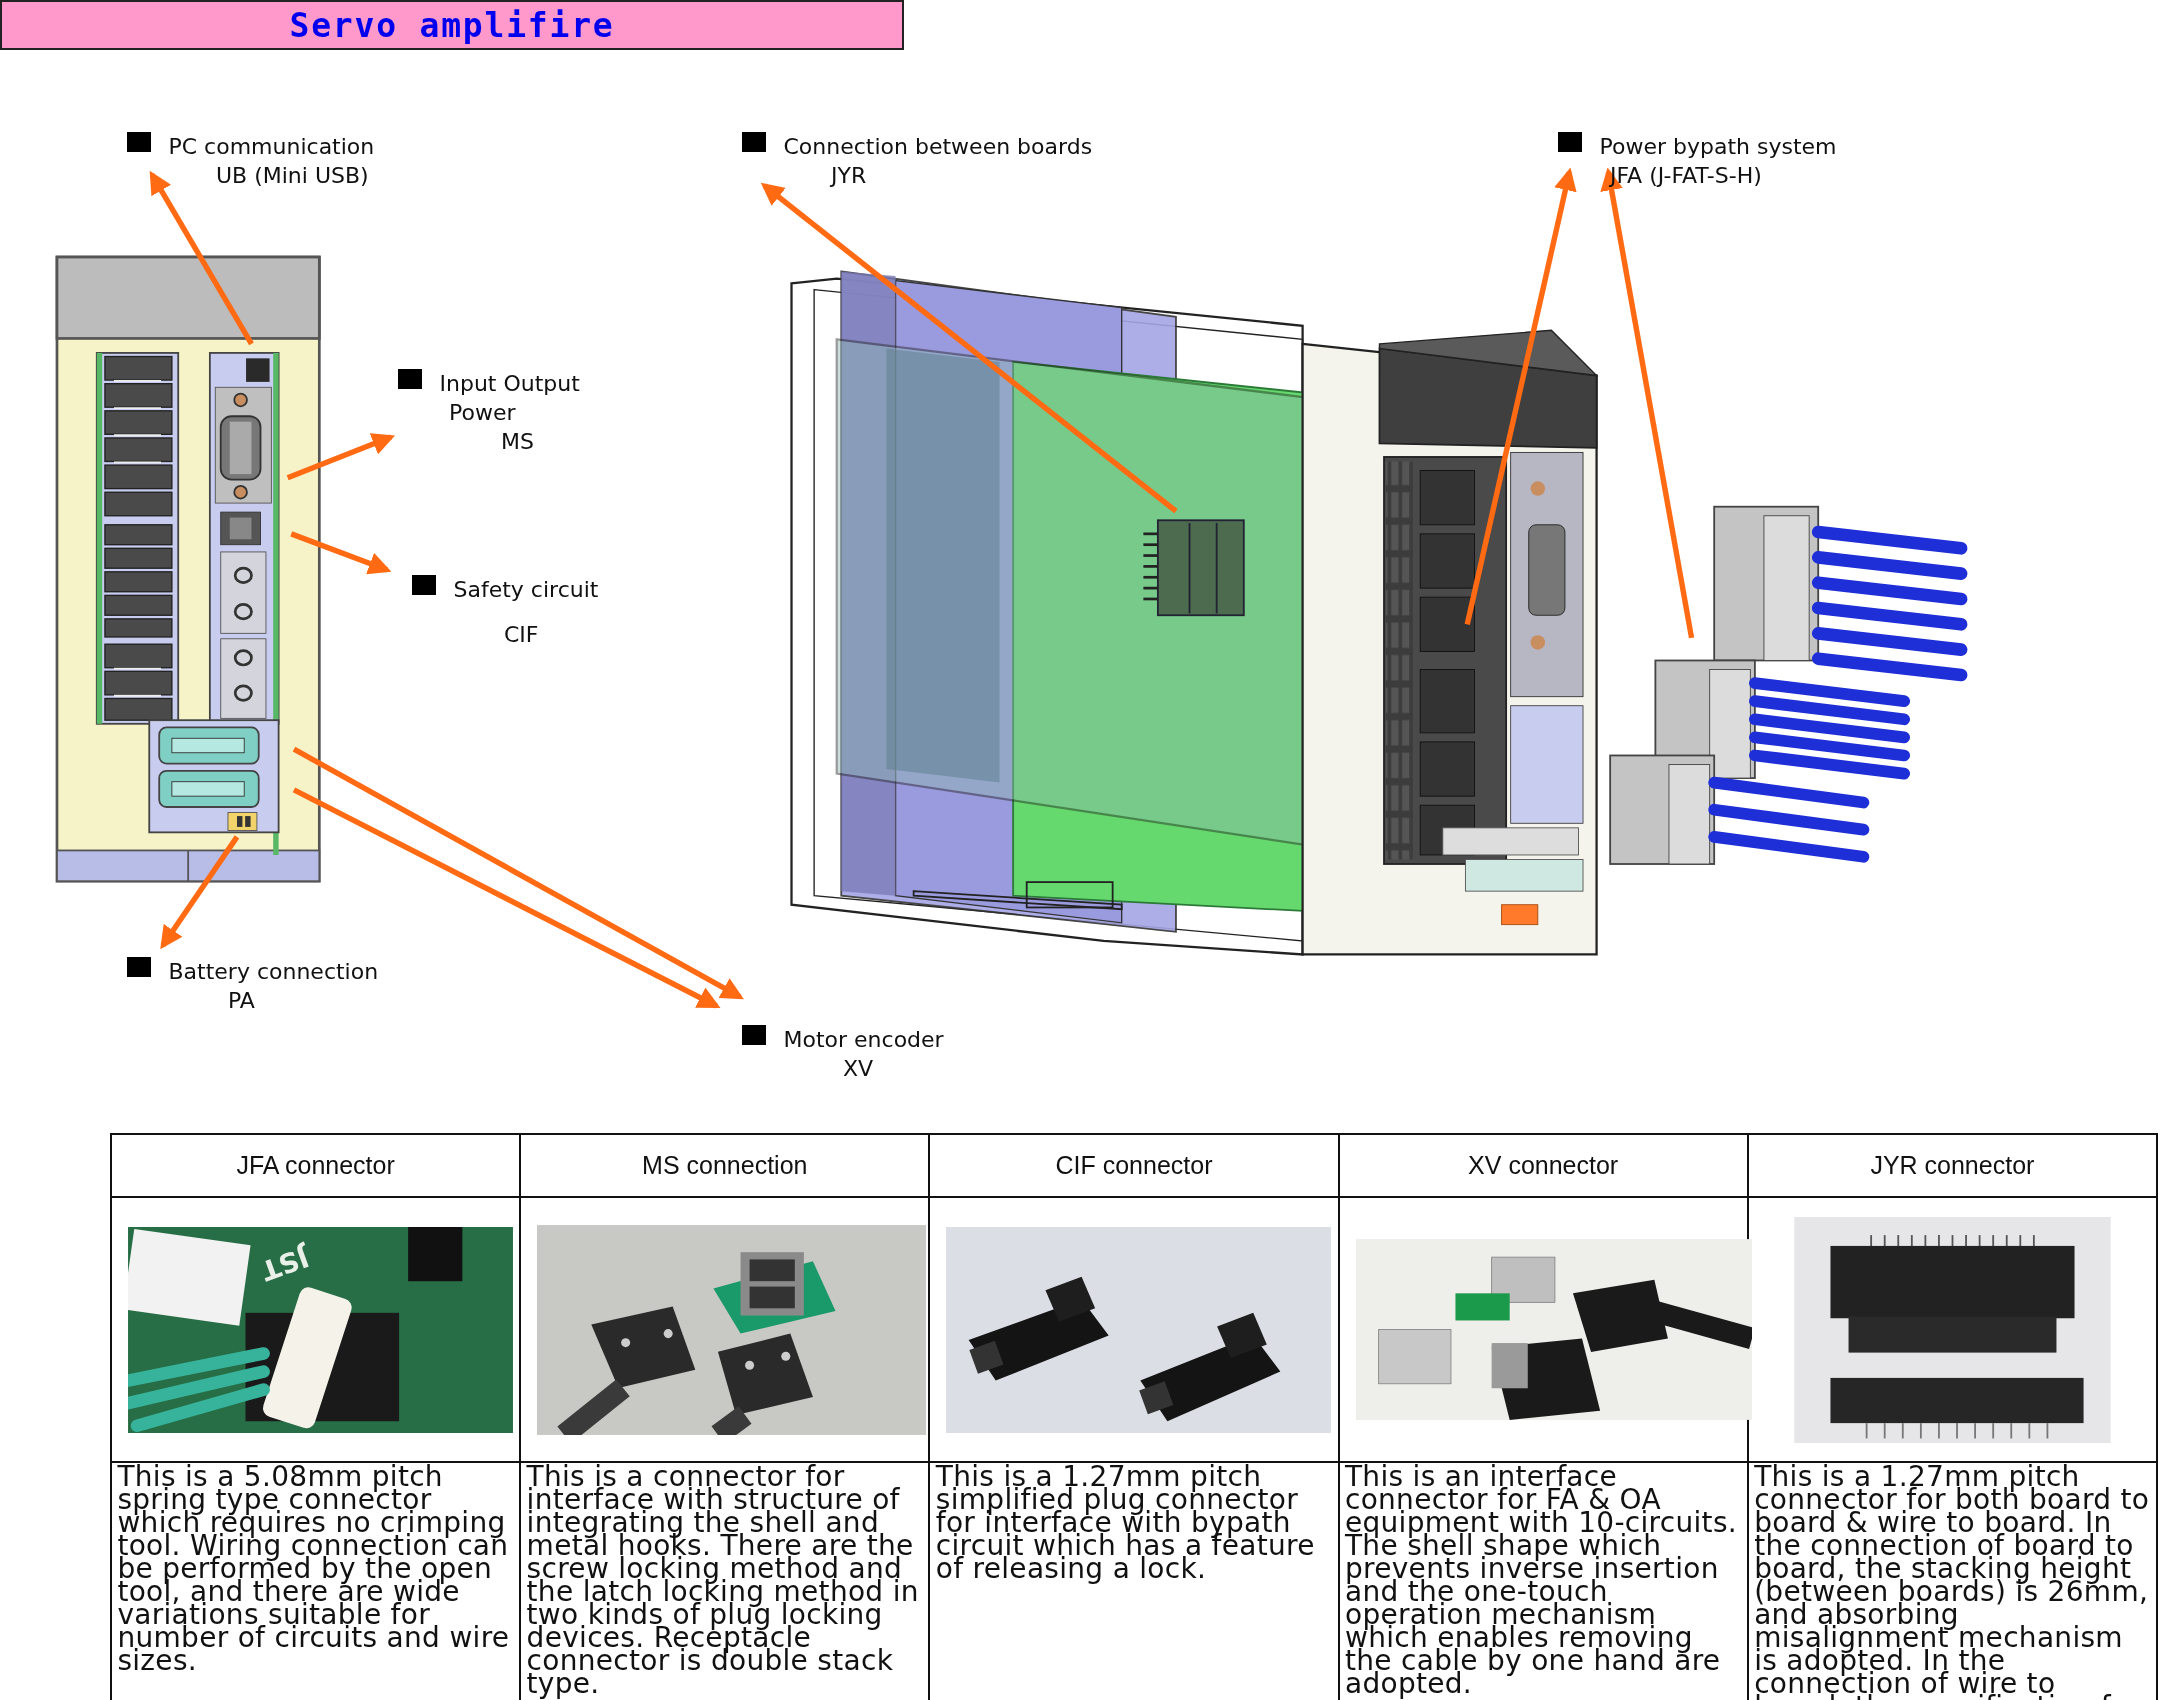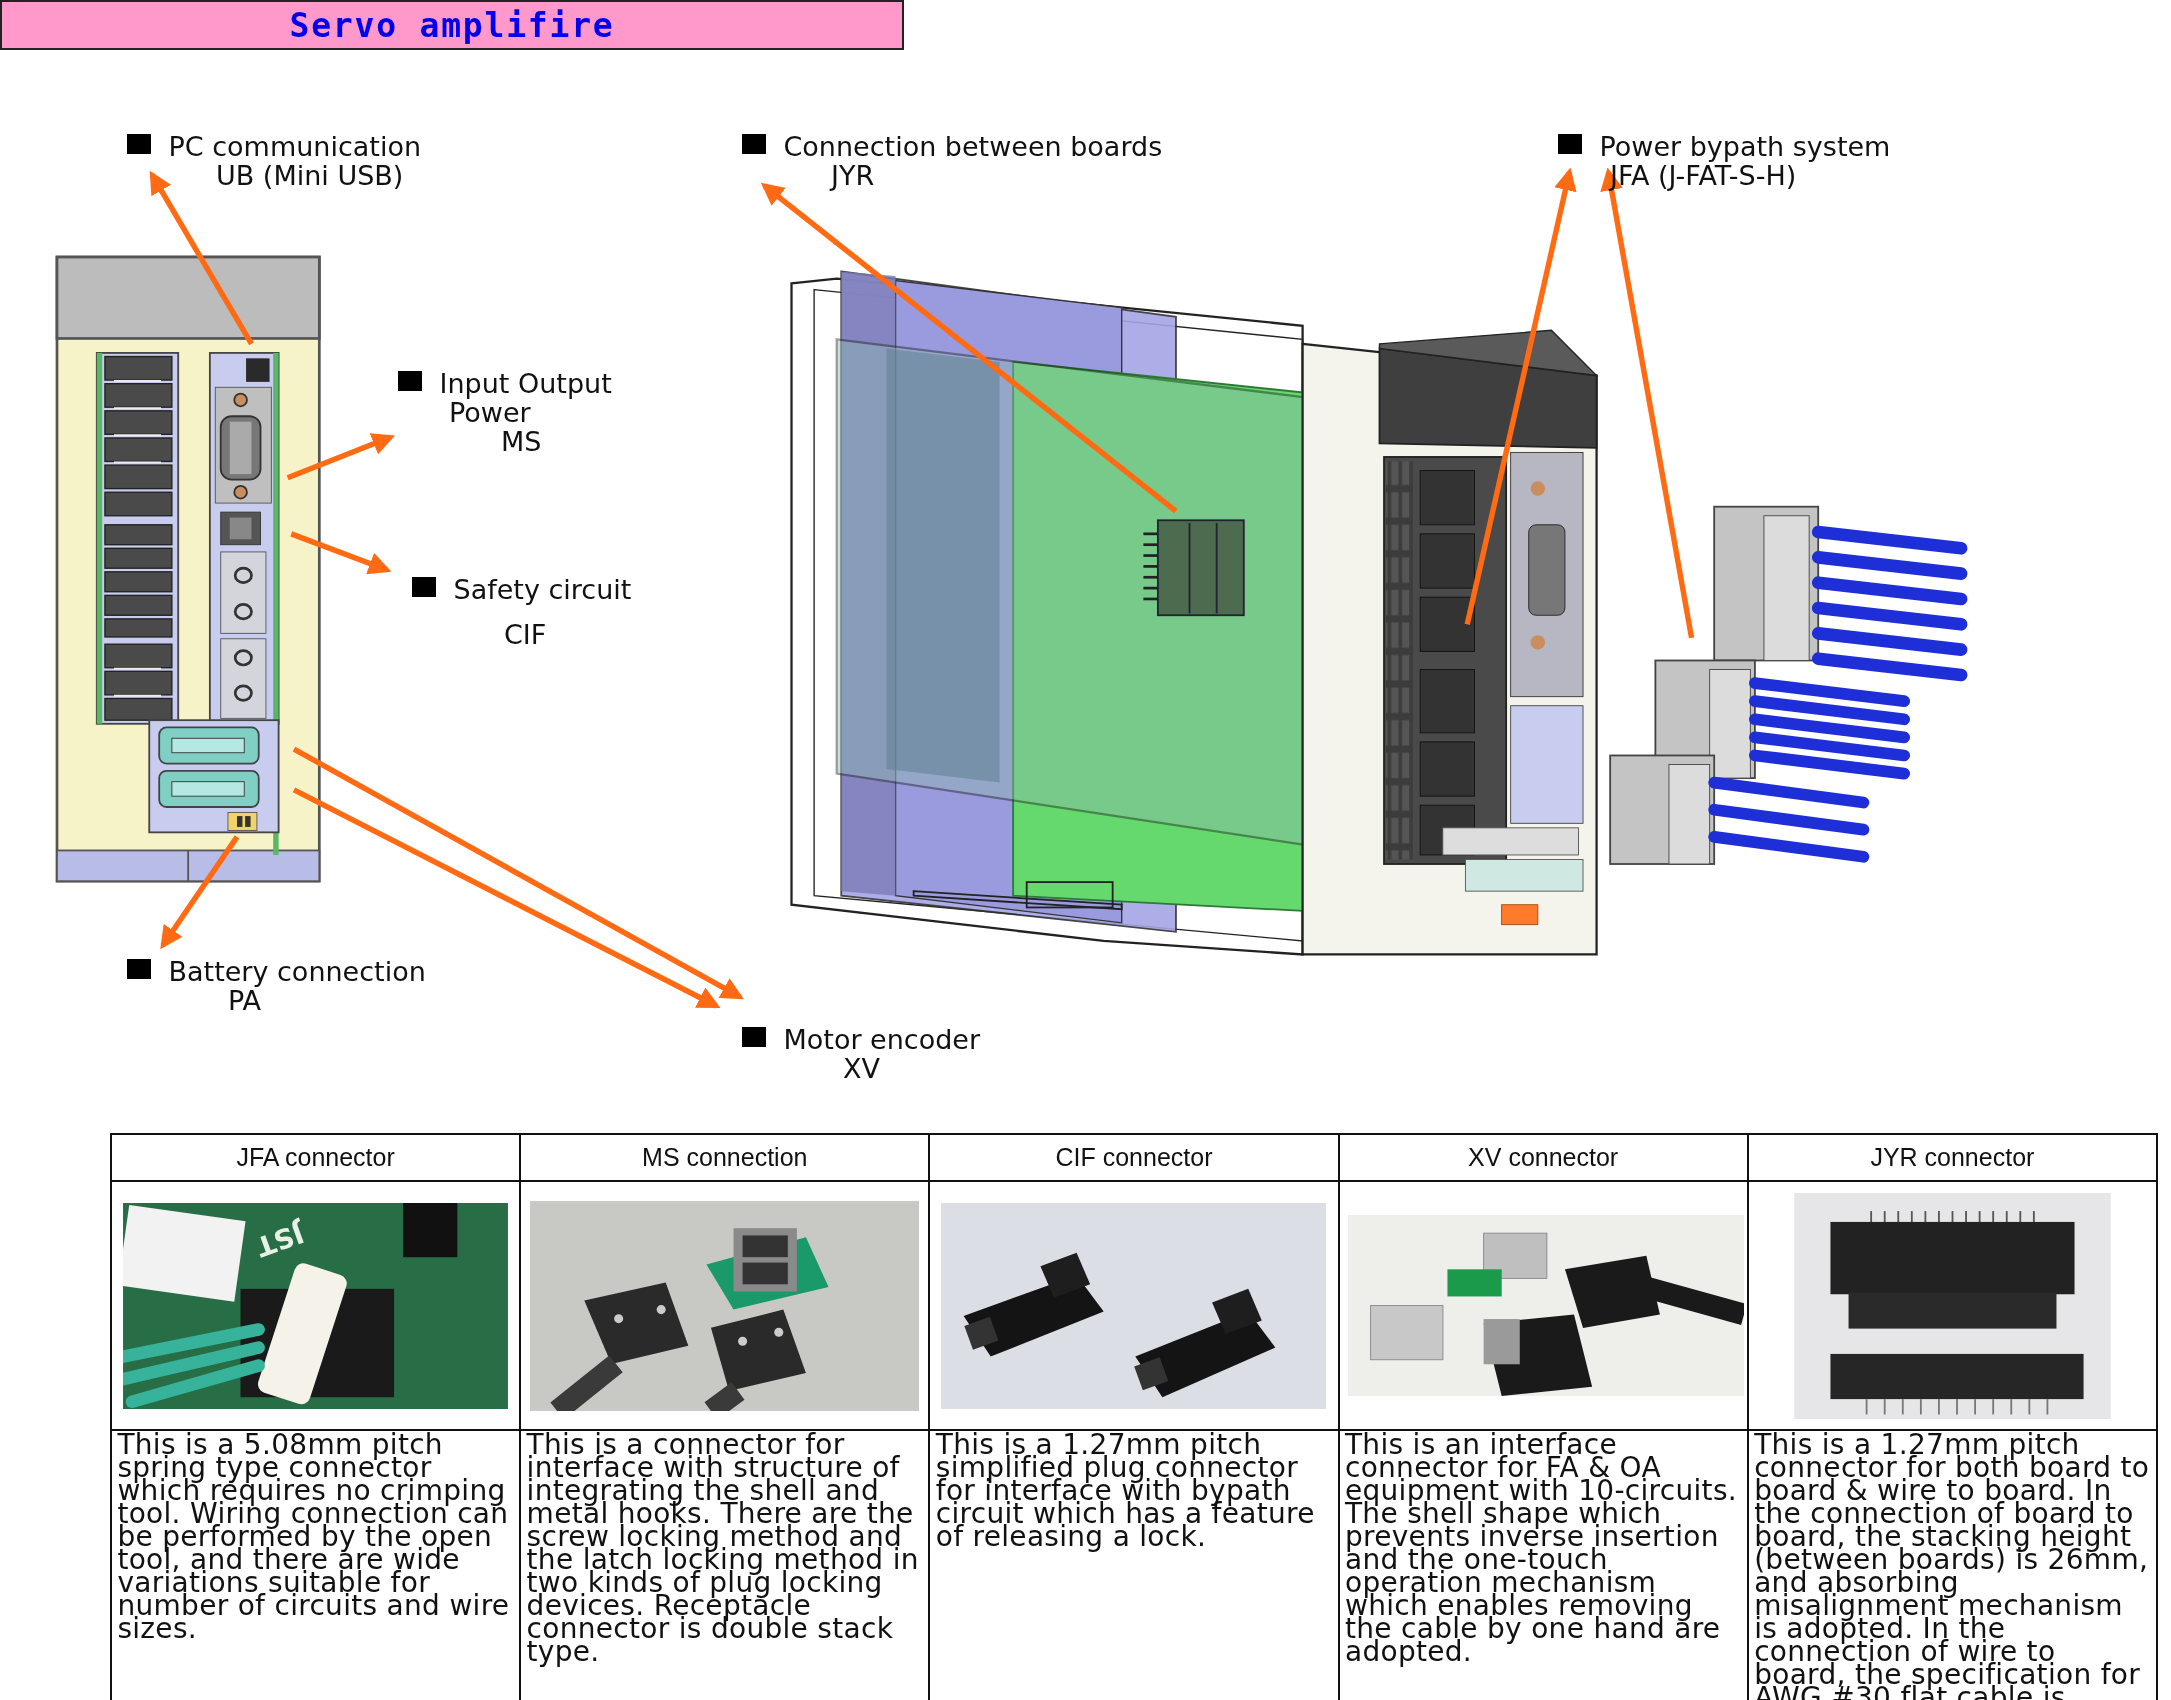--- a/index.html
+++ b/index.html
@@ -1,28 +1,28 @@
 <!DOCTYPE html>
 <html style="font-size:14.5px"><head>
 <meta charset="utf-8">
 <style>
   html, body { margin:0; padding:0; background:#ffffff; }
   body { width:2171px; height:1701px; position:relative; overflow:hidden;
          font-family:"DejaVu Sans", "Liberation Sans", sans-serif; color:#111; }
   #title-box { left:620px; top:18px; width:904px; height:50px; background:#ff99cc;
                border:2.7px solid #222; box-sizing:border-box; display:flex; align-items:center; justify-content:center; }
   #title-box span { color:#0000ee; font-family:"DejaVu Sans Mono","Liberation Mono",monospace; font-weight:bold; font-size:33px; letter-spacing:1.8px; }
-  .callout { position:absolute; font-size:27px; line-height:29px; white-space:nowrap; color:#111; }
+  .callout { position:absolute; font-size:22px; line-height:29px; white-space:nowrap; color:#111; }
   .callout .sq { display:inline-block; width:23.5px; height:20px; background:#000; margin-right:18px; vertical-align:1.8px; }
   .callout .sub { display:block; }
   svg.layer { position:absolute; left:0; top:0; }
   
   #conn-table { position:absolute; left:110px; top:1133px; width:2048px; height:564px;
                 border-collapse:collapse; table-layout:fixed; }
-  #conn-table td, #conn-table th { border:2.7px solid #111; padding:8px; vertical-align:top; }
+  #conn-table td, #conn-table th { border:2.7px solid #111; padding:16px; vertical-align:top; }
   #conn-table th { height:29px; font-weight:normal; font-size:25px; line-height:29px; text-align:center; font-family:"Liberation Sans","DejaVu Sans",sans-serif; }
   #conn-table td.photo { height:231px; vertical-align:middle; text-align:center; }
   #conn-table td.desc { font-size:28px; line-height:23px; padding:1.8px 5.4px 0 5.4px; font-family:"DejaVu Sans","Liberation Sans",sans-serif; letter-spacing:0.3px; }
   .photo-svg { display:block; margin:0 auto; }
 </style>
 </head>
 <body>
 
 <div id="title-box">
   <span>Servo amplifire</span>

